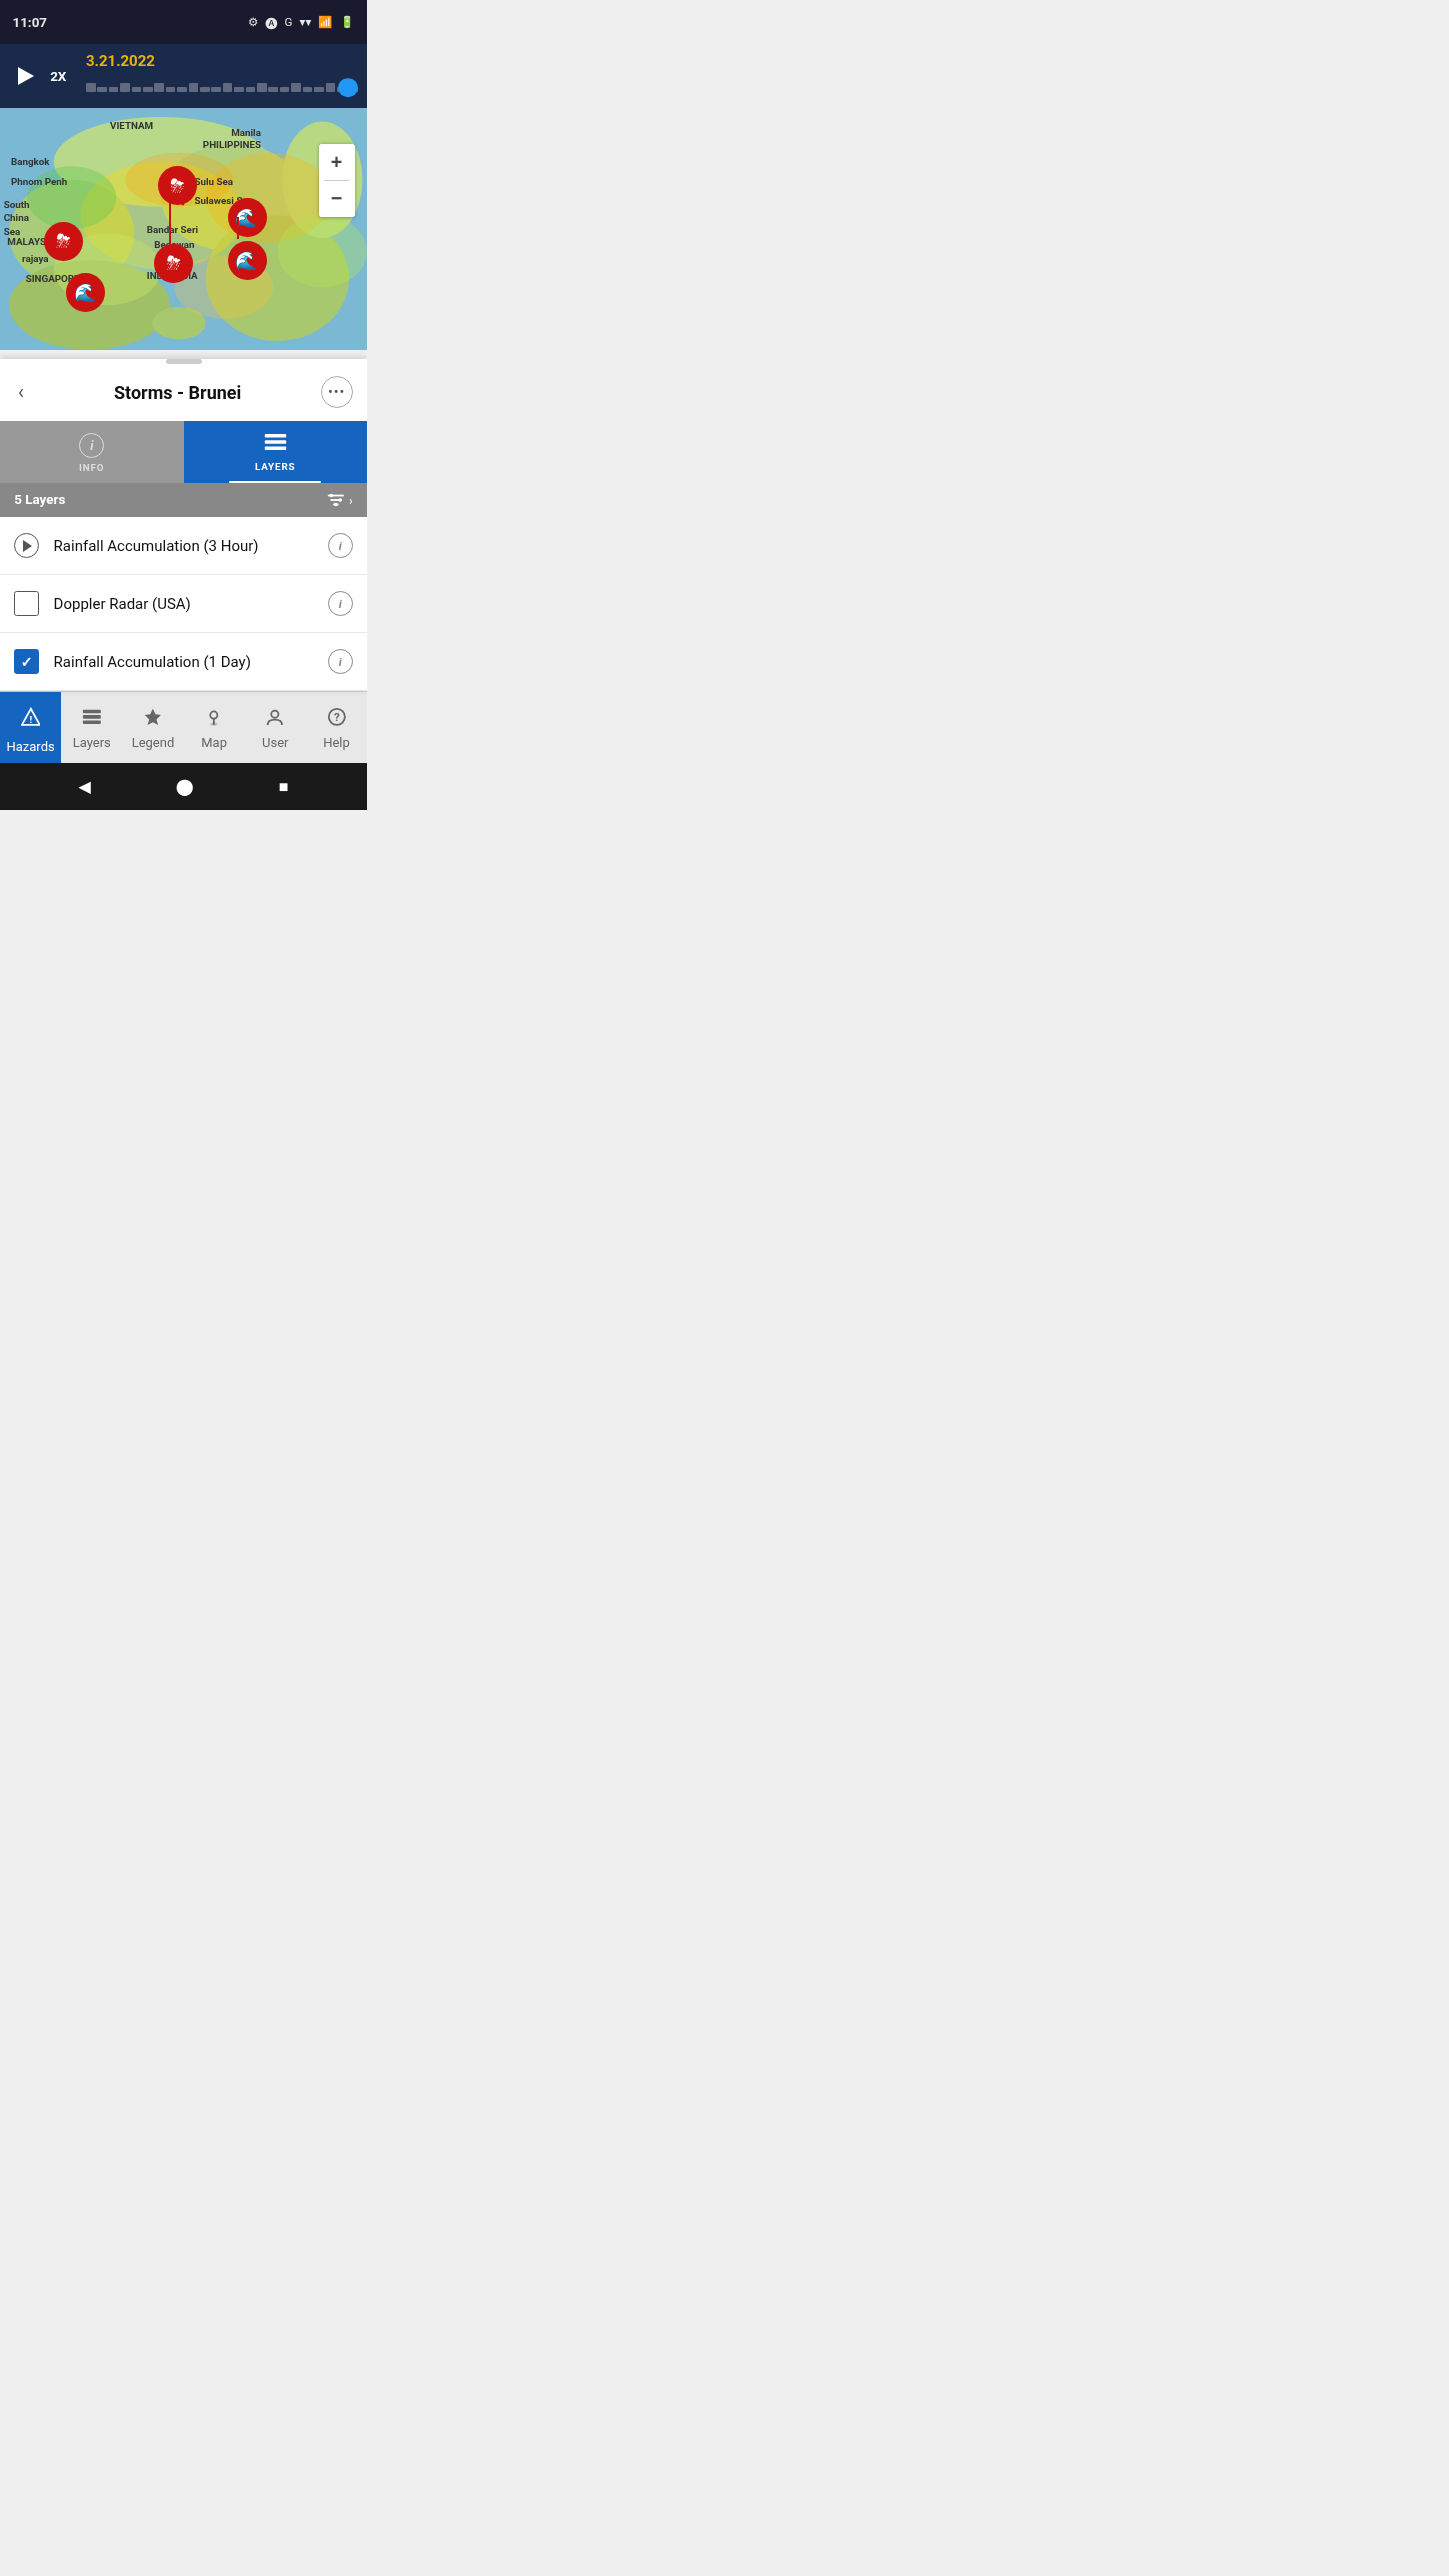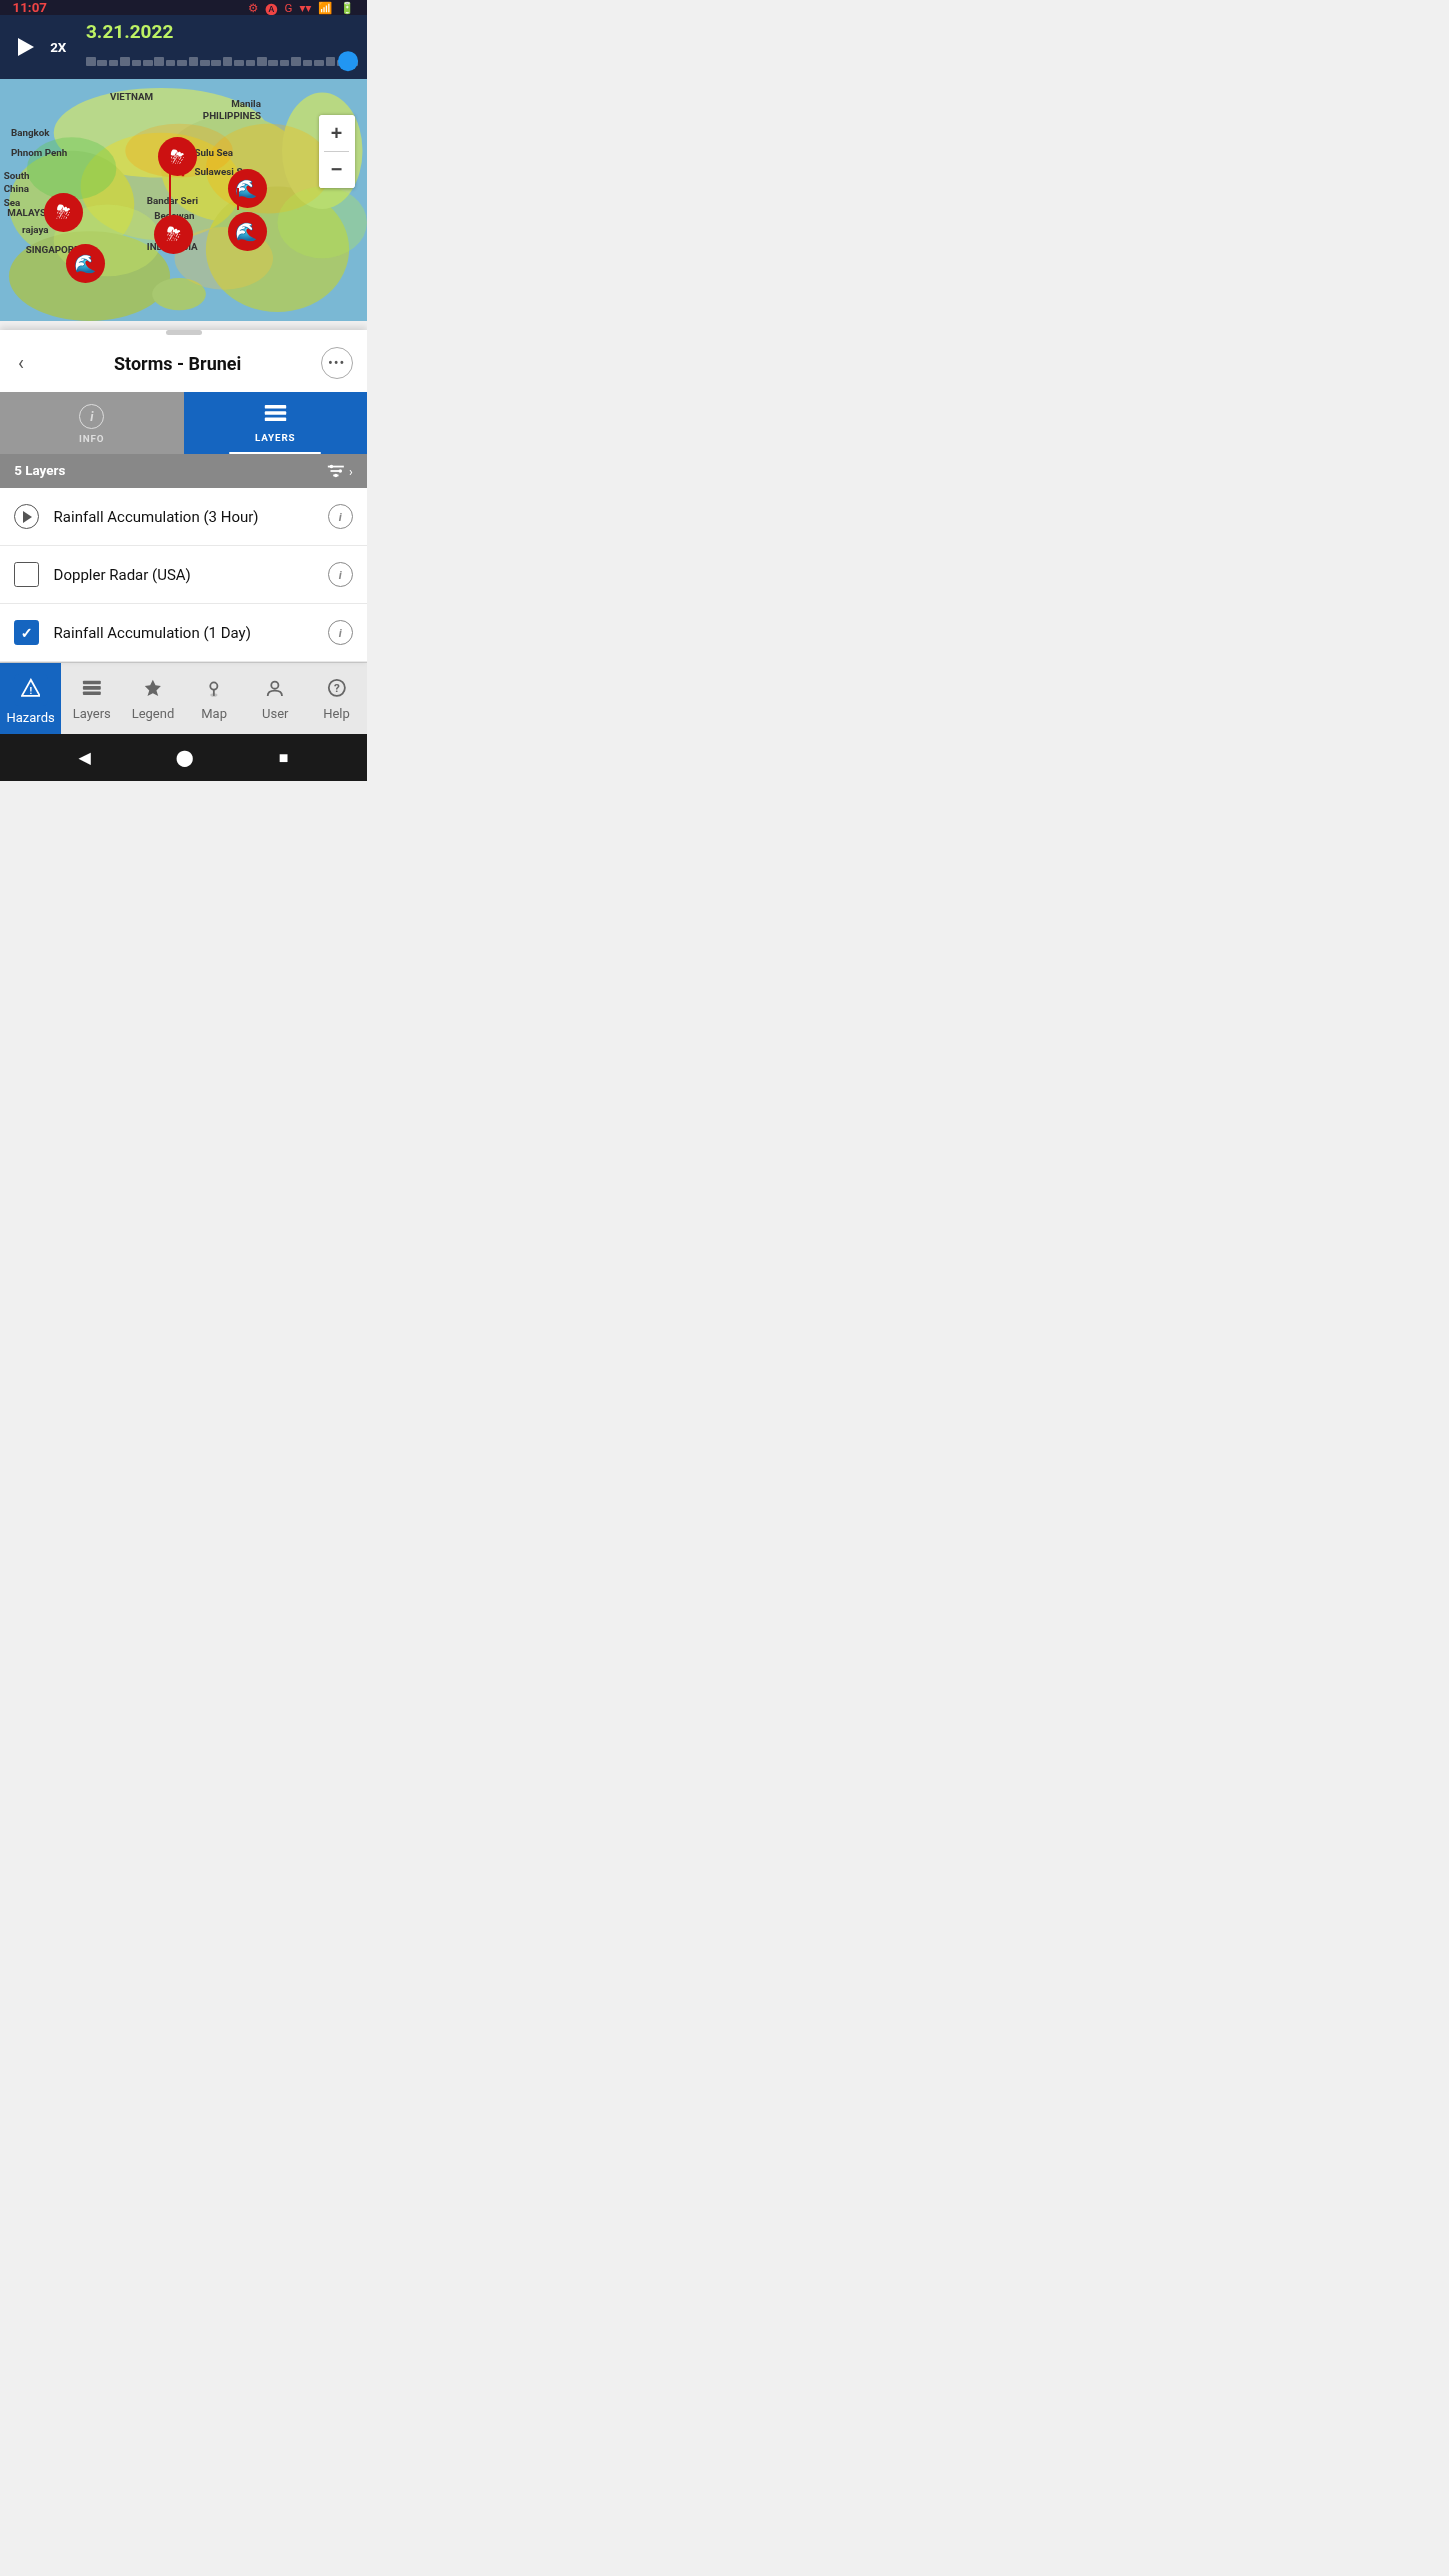--- a/index.html
+++ b/index.html
@@ -8,26 +8,26 @@
       width: 367px;
       min-height: 733px;
       font-family: 'Roboto', Arial, sans-serif;
       background: #f0f0f0;
       overflow-x: hidden;
     }
 
     
     .status-bar {
       background: #1a1a2e;
-      color: #ef4444;
+      color: #e5e5e5;
       display: flex;
       justify-content: space-between;
       align-items: center;
       padding: 5.4px 12.5px;
-      height: 15px;
+      height: 44px;
     }
     .status-time {
       font-size: 13.4px;
       font-weight: bold;
     }
     .status-icons {
       display: flex;
       gap: 7.2px;
       align-items: center;
     }
@@ -67,22 +67,22 @@
       margin: 0 7.2px;
       min-width: 25px;
     }
     .timeline-right {
       flex: 1;
       display: flex;
       flex-direction: column;
       margin-left: 3.6px;
     }
     .timeline-date {
-      color: #bef264;
-      font-size: 19px;
+      color: #eab308;
+      font-size: 15px;
       font-weight: bold;
       margin-bottom: 5.4px;
     }
     .timeline-track {
       position: relative;
       height: 25px;
       display: flex;
       align-items: center;
     }
     .timeline-ticks {

